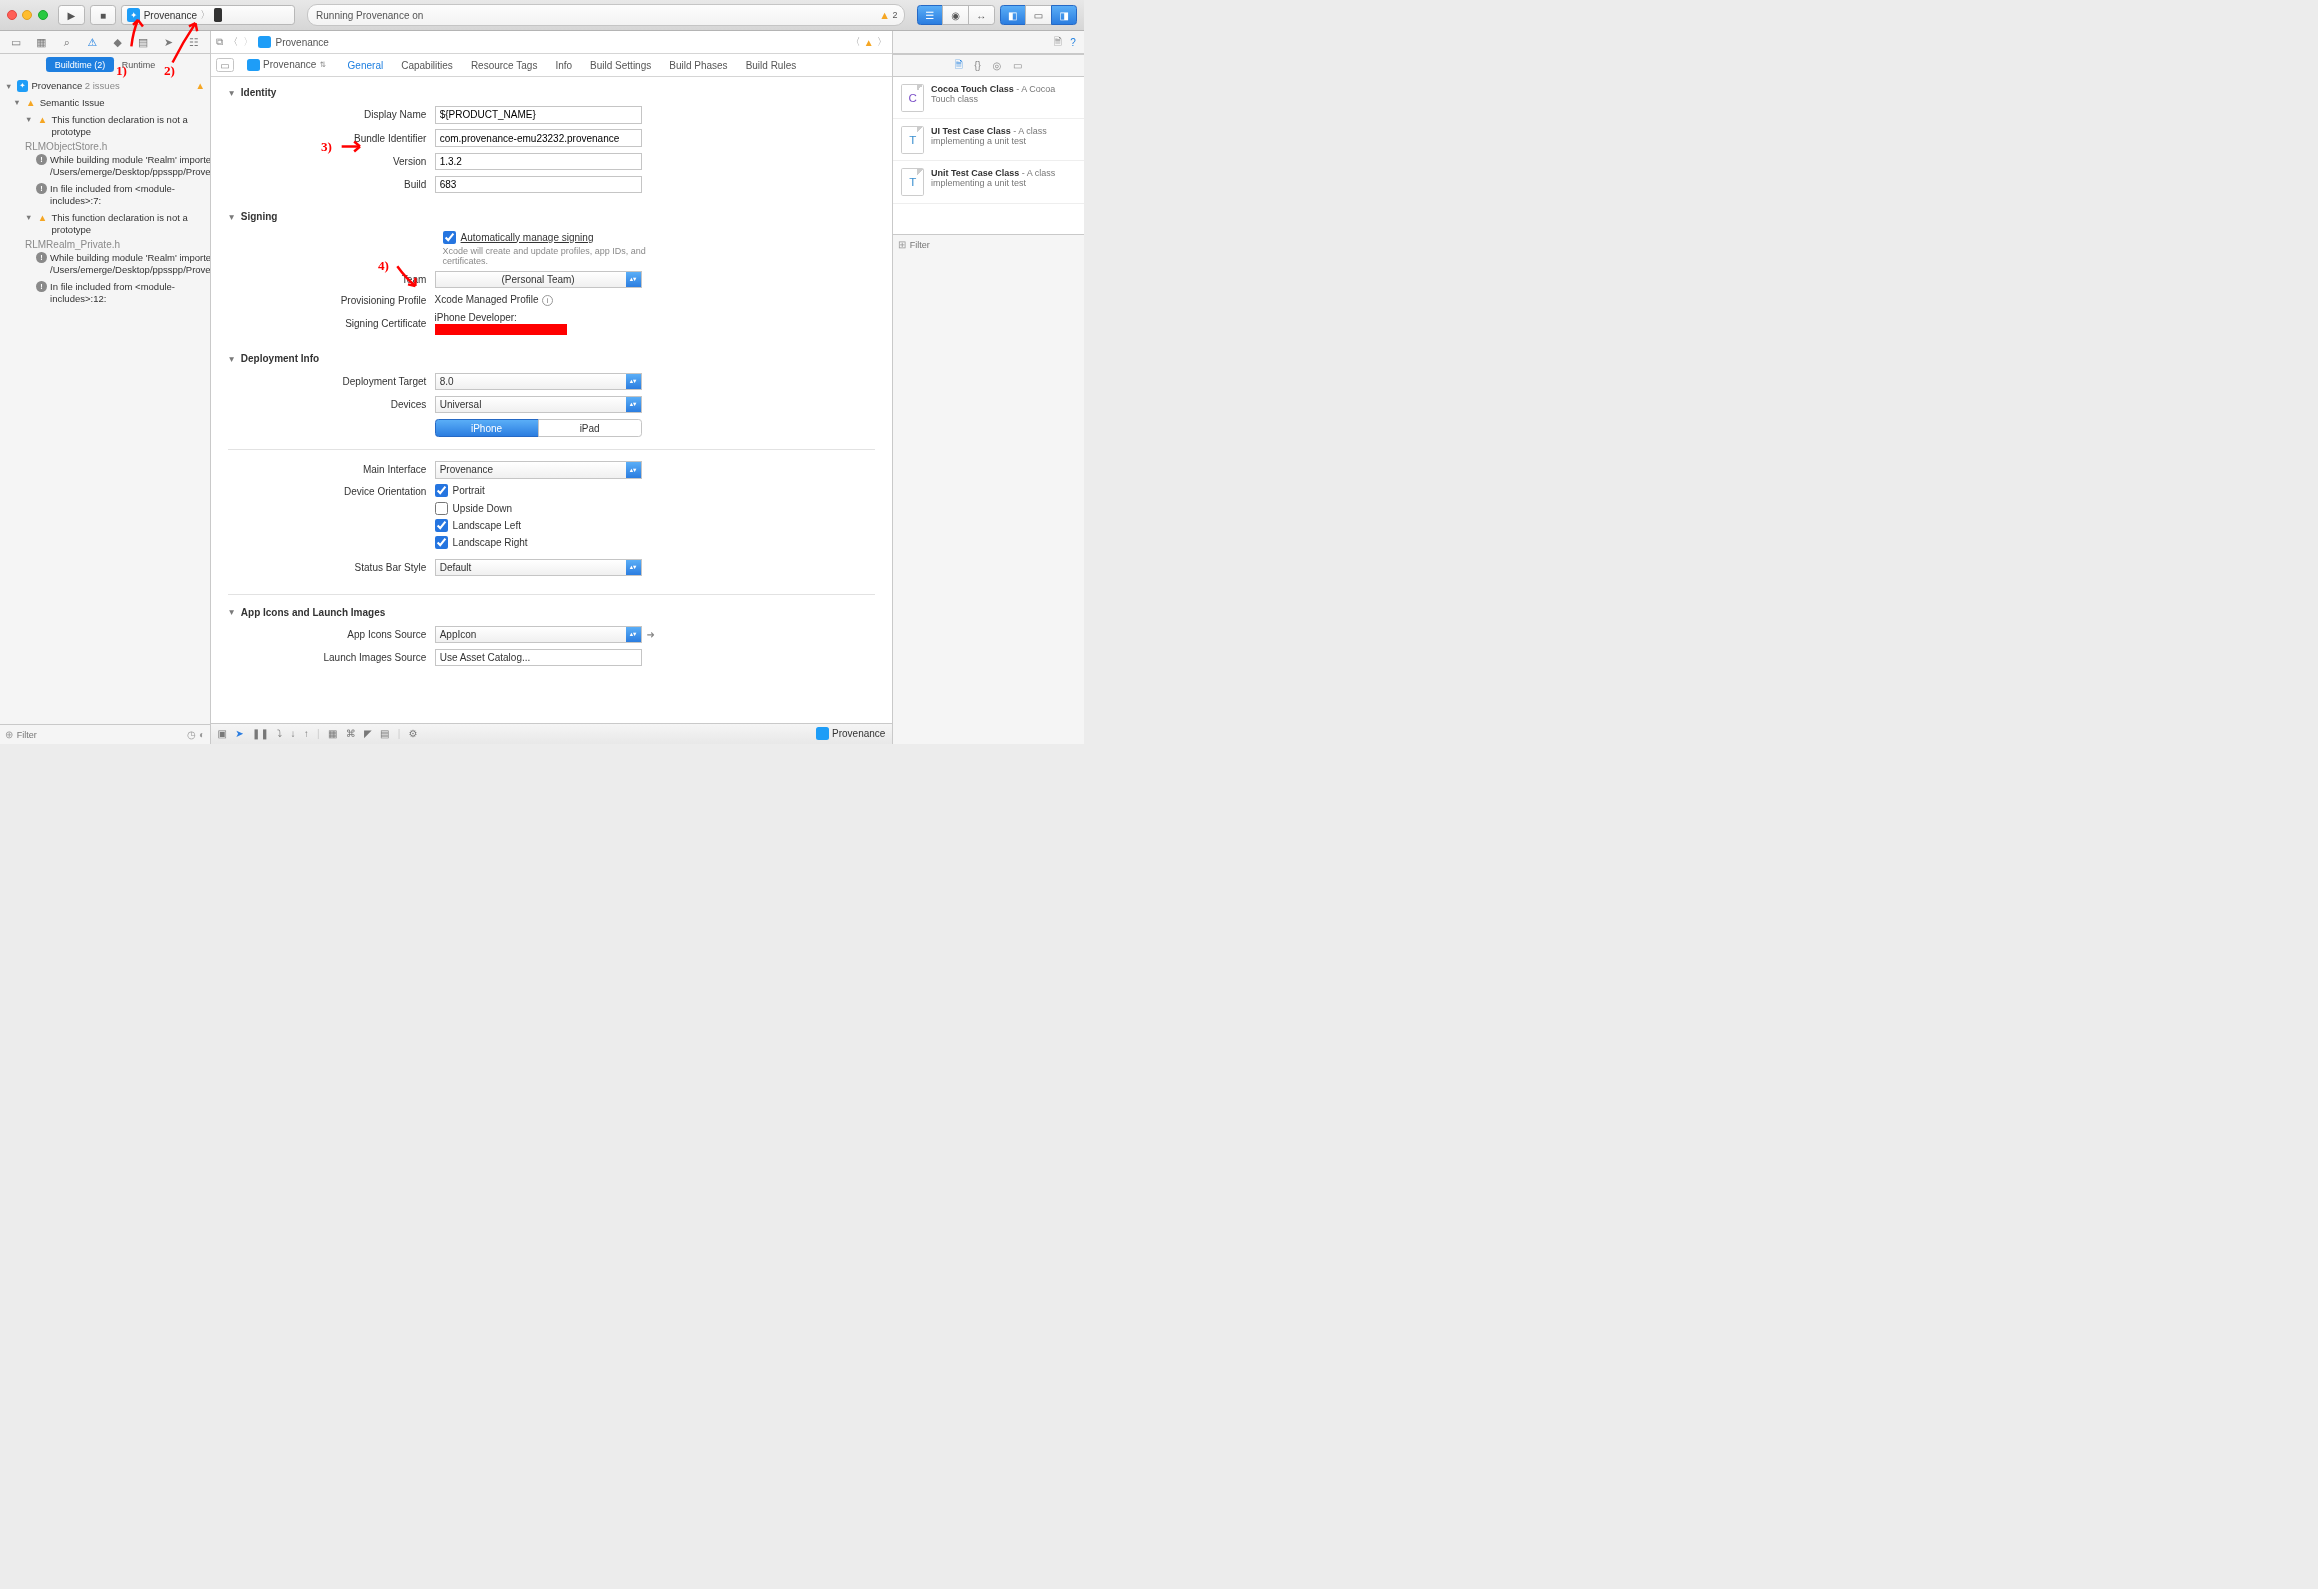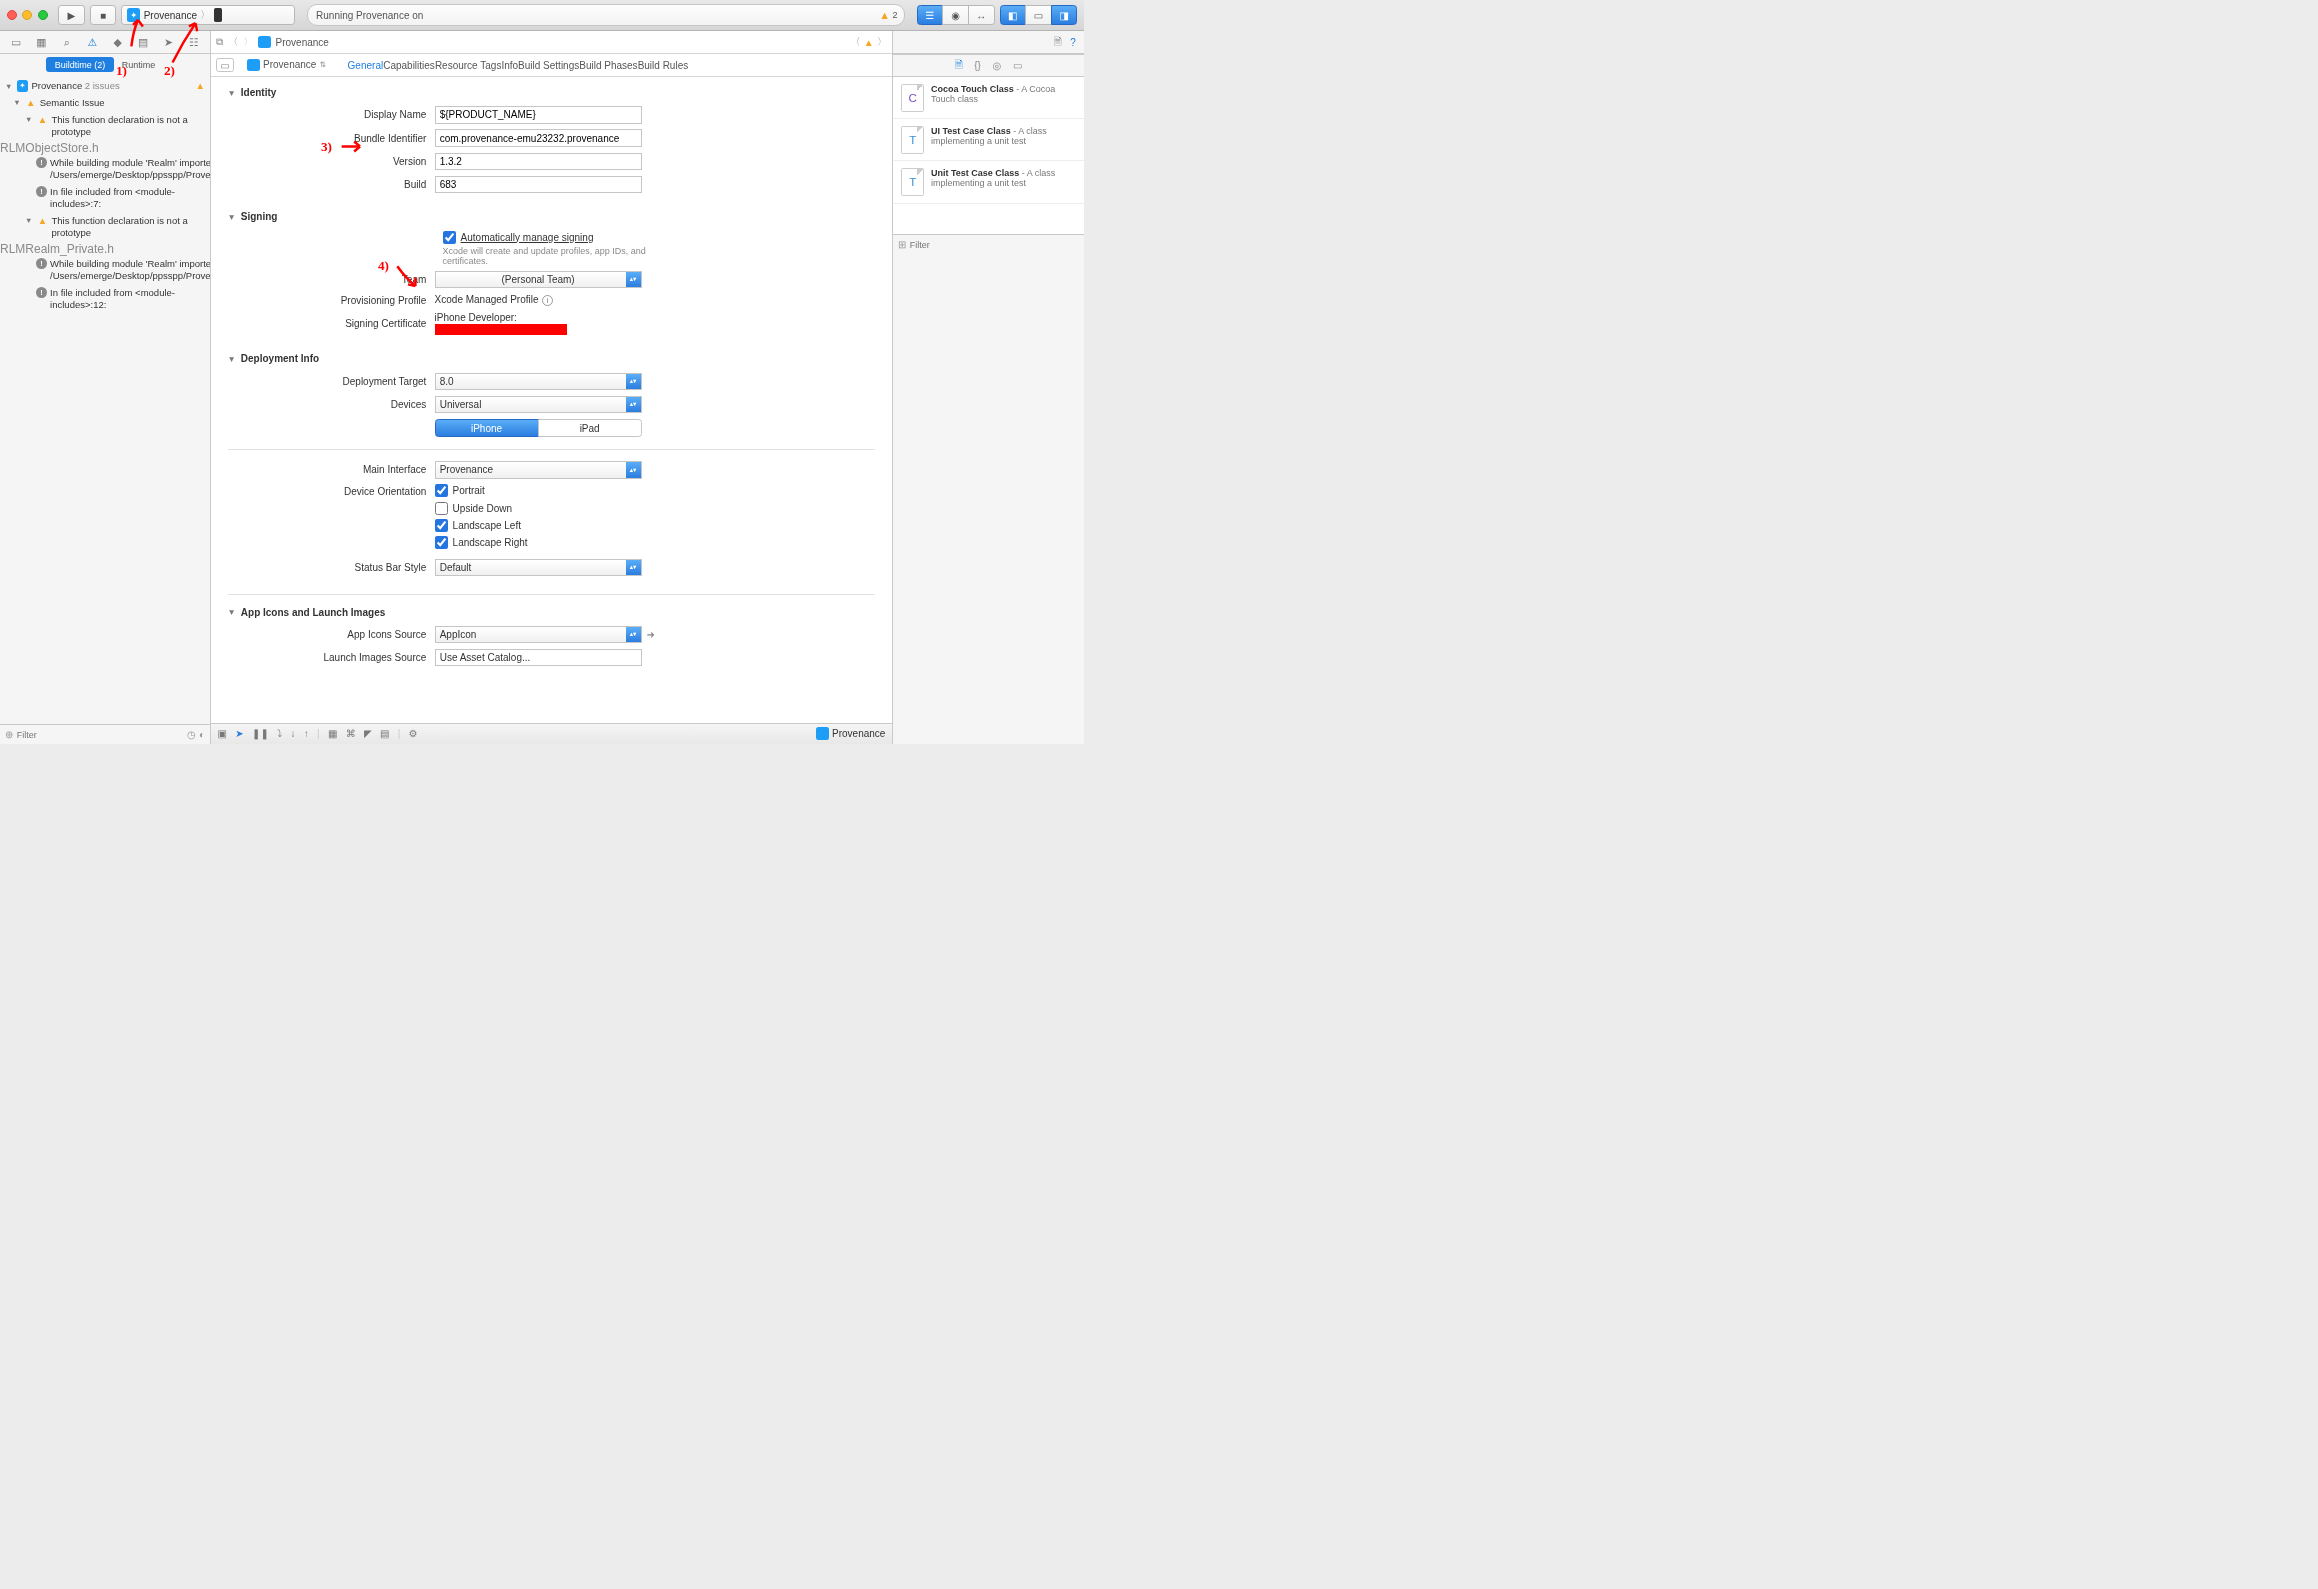--- a/index.html
+++ b/index.html
@@ -38,37 +38,37 @@
 .nav-tabs { height:21.5px; display:flex; align-items:center; justify-content:center; gap:0; font-size:9px;}
 .nav-tab { padding:2.5px 8.3px; border-radius:3.3px; color:#555;}
 .nav-tab.active { background:#1e7fe0; color:#fff;}
 .nav-tree { flex:1; overflow:auto; padding:3.3px 0; font-size:9.5px;}
 .tree-row { display:flex; align-items:flex-start; padding:1.7px 5px; gap:3.3px; line-height:1.35;}
 .disclose { color:#7a7a7a; font-size:7.5px; width:8.3px; flex-shrink:0; margin-top:1.7px;}
 .tree-icon { width:11.6px; flex-shrink:0; text-align:center; margin-top:0.8px;}
 .tri-y { color:#f5a623;}
 .tree-text { flex:1; }
 .gray { color:#8a8a8a; }
-.grayfile { color:#8a8a8a; font-size:12px; }
+.grayfile { color:#8a8a8a; font-size:10px; padding-left:25px;}
 .indent1 { padding-left:13.2px;}
 .indent2 { padding-left:25px;}
 .indent3 { padding-left:36px;}
 .circle-i { width:10.8px; height:10.8px; border-radius:50%; background:#8a8a8a; color:#fff; font-size:7.5px; display:inline-flex; align-items:center; justify-content:center; font-weight:bold; flex-shrink:0; margin-top:0.8px;}
 .nav-filter { height:20px; border-top:0.8px solid #c9c9c9; display:flex; align-items:center; padding:0 5px; gap:3.3px; color:#999;}
 .nav-filter input { flex:1; border:none; background:transparent; outline:none; font-size:9px;}
 
 
 .editor { flex:1; display:flex; flex-direction:column; min-width:0; background:#fff;}
 .jump-bar { height:23px; border-bottom:0.8px solid #d5d5d5; display:flex; align-items:center; padding:0 5px; gap:5px; font-size:10px; color:#555;}
 .jump-app { width:12.4px; height:12.4px; background:#1e9df7; border-radius:2.5px;}
 .jump-right { margin-left:auto; display:flex; gap:3.3px; align-items:center;}
 .target-bar { height:23px; border-bottom:0.8px solid #d5d5d5; display:flex; align-items:center; padding:0 5px; gap:8.3px;}
 .target-sel { display:flex; align-items:center; gap:3.3px; color:#555; padding:1.7px 5px;}
 .target-icon { width:12.4px; height:12.4px; background:#1e9df7; border-radius:2.5px;}
-.tab-strip { display:flex; margin-left:8.3px;}
+.tab-strip { display:flex; gap:18px; margin-left:8.3px;}
 .ed-tab { color:#555; font-size:10px; padding:3.3px 0;}
 .ed-tab.active { color:#1e7fe0;}
 .ed-content { flex:1; overflow:auto; padding:10px 16.6px 33px 16.6px;}
 
 .section { margin-bottom:18px;}
 .sec-head { display:flex; align-items:center; gap:5px; font-weight:600; font-size:10px; color:#333; margin-bottom:8.3px;}
 .sec-tri { color:#7a7a7a; font-size:8.3px;}
 .form-row { display:flex; align-items:center; margin-bottom:5.8px;}
 .form-label { width:207px; text-align:right; padding-right:8.3px; color:#333; font-size:10px;}
 .form-val { flex:0 0 215px;}

